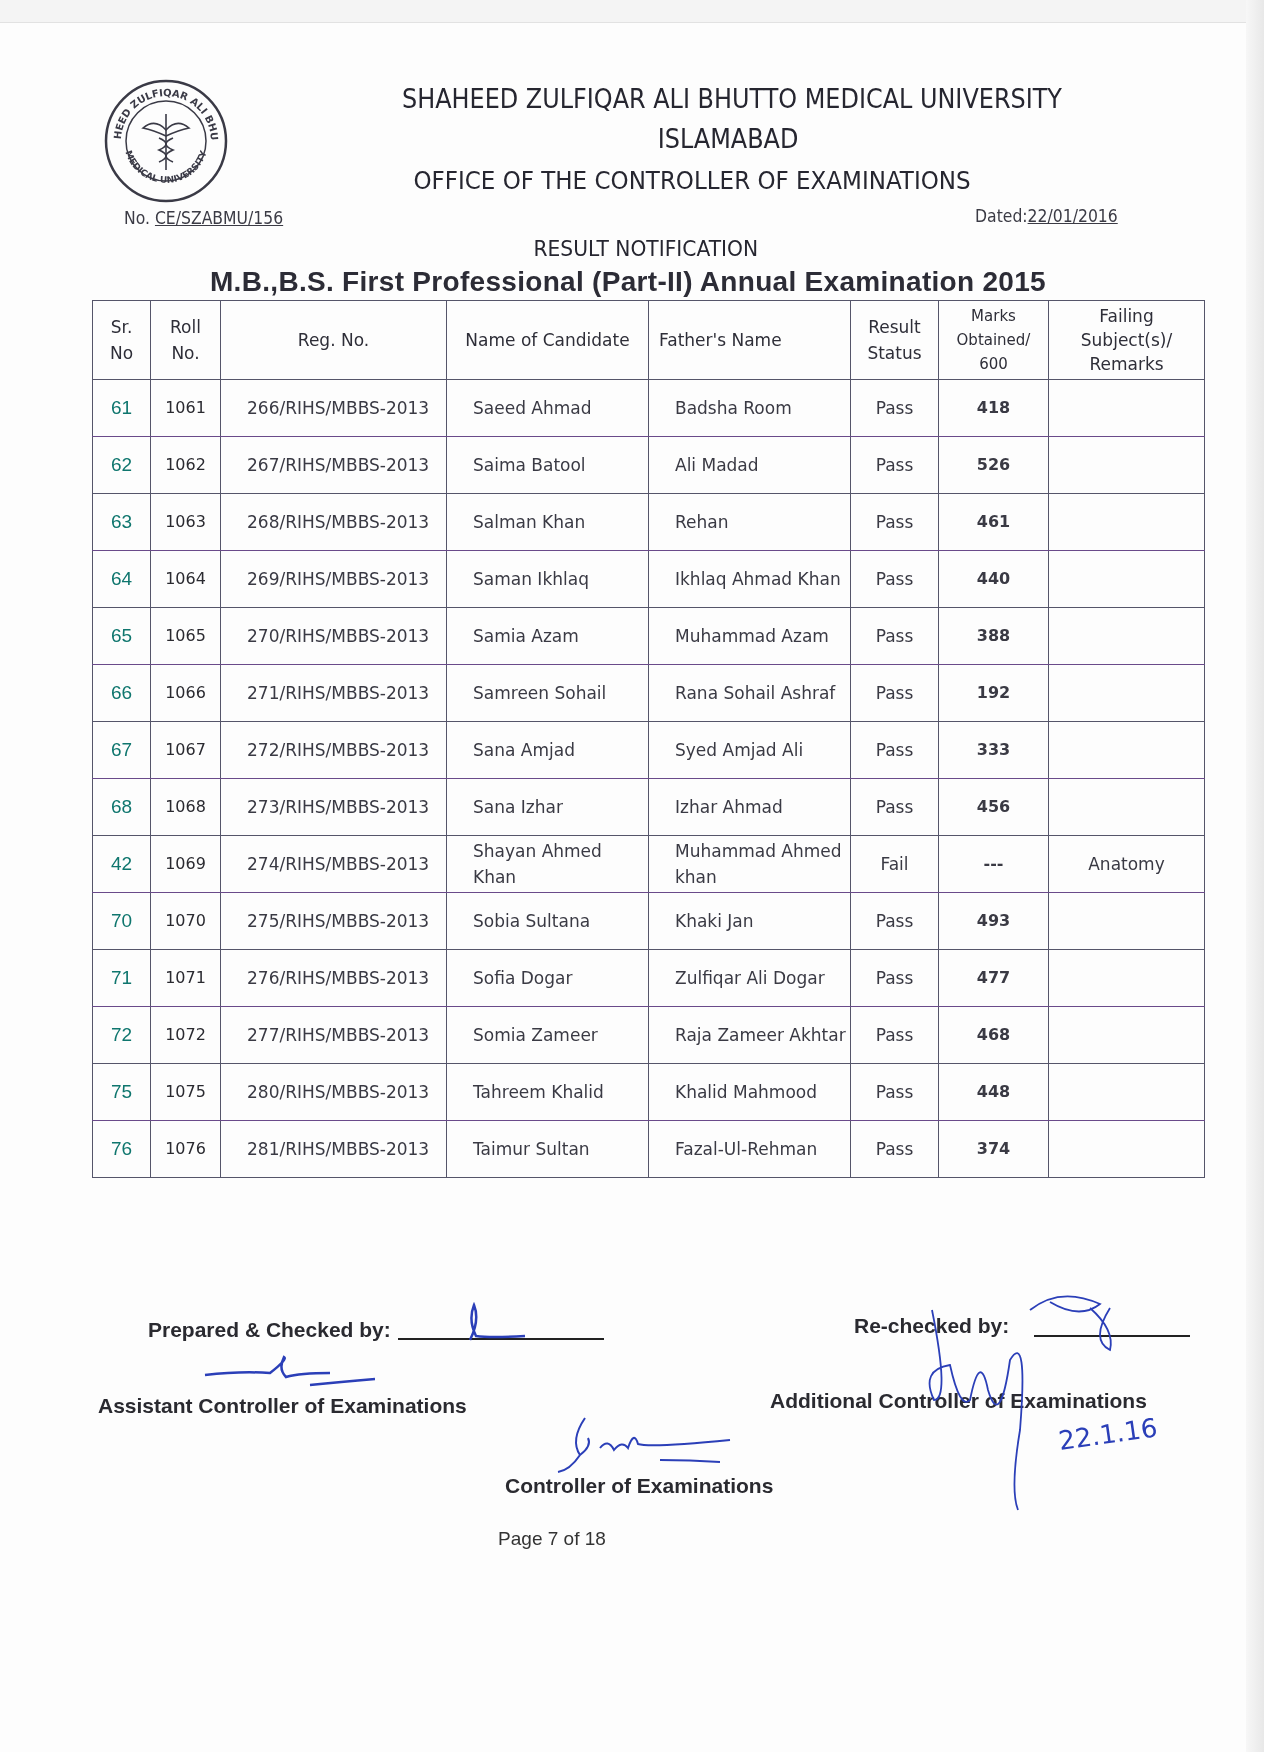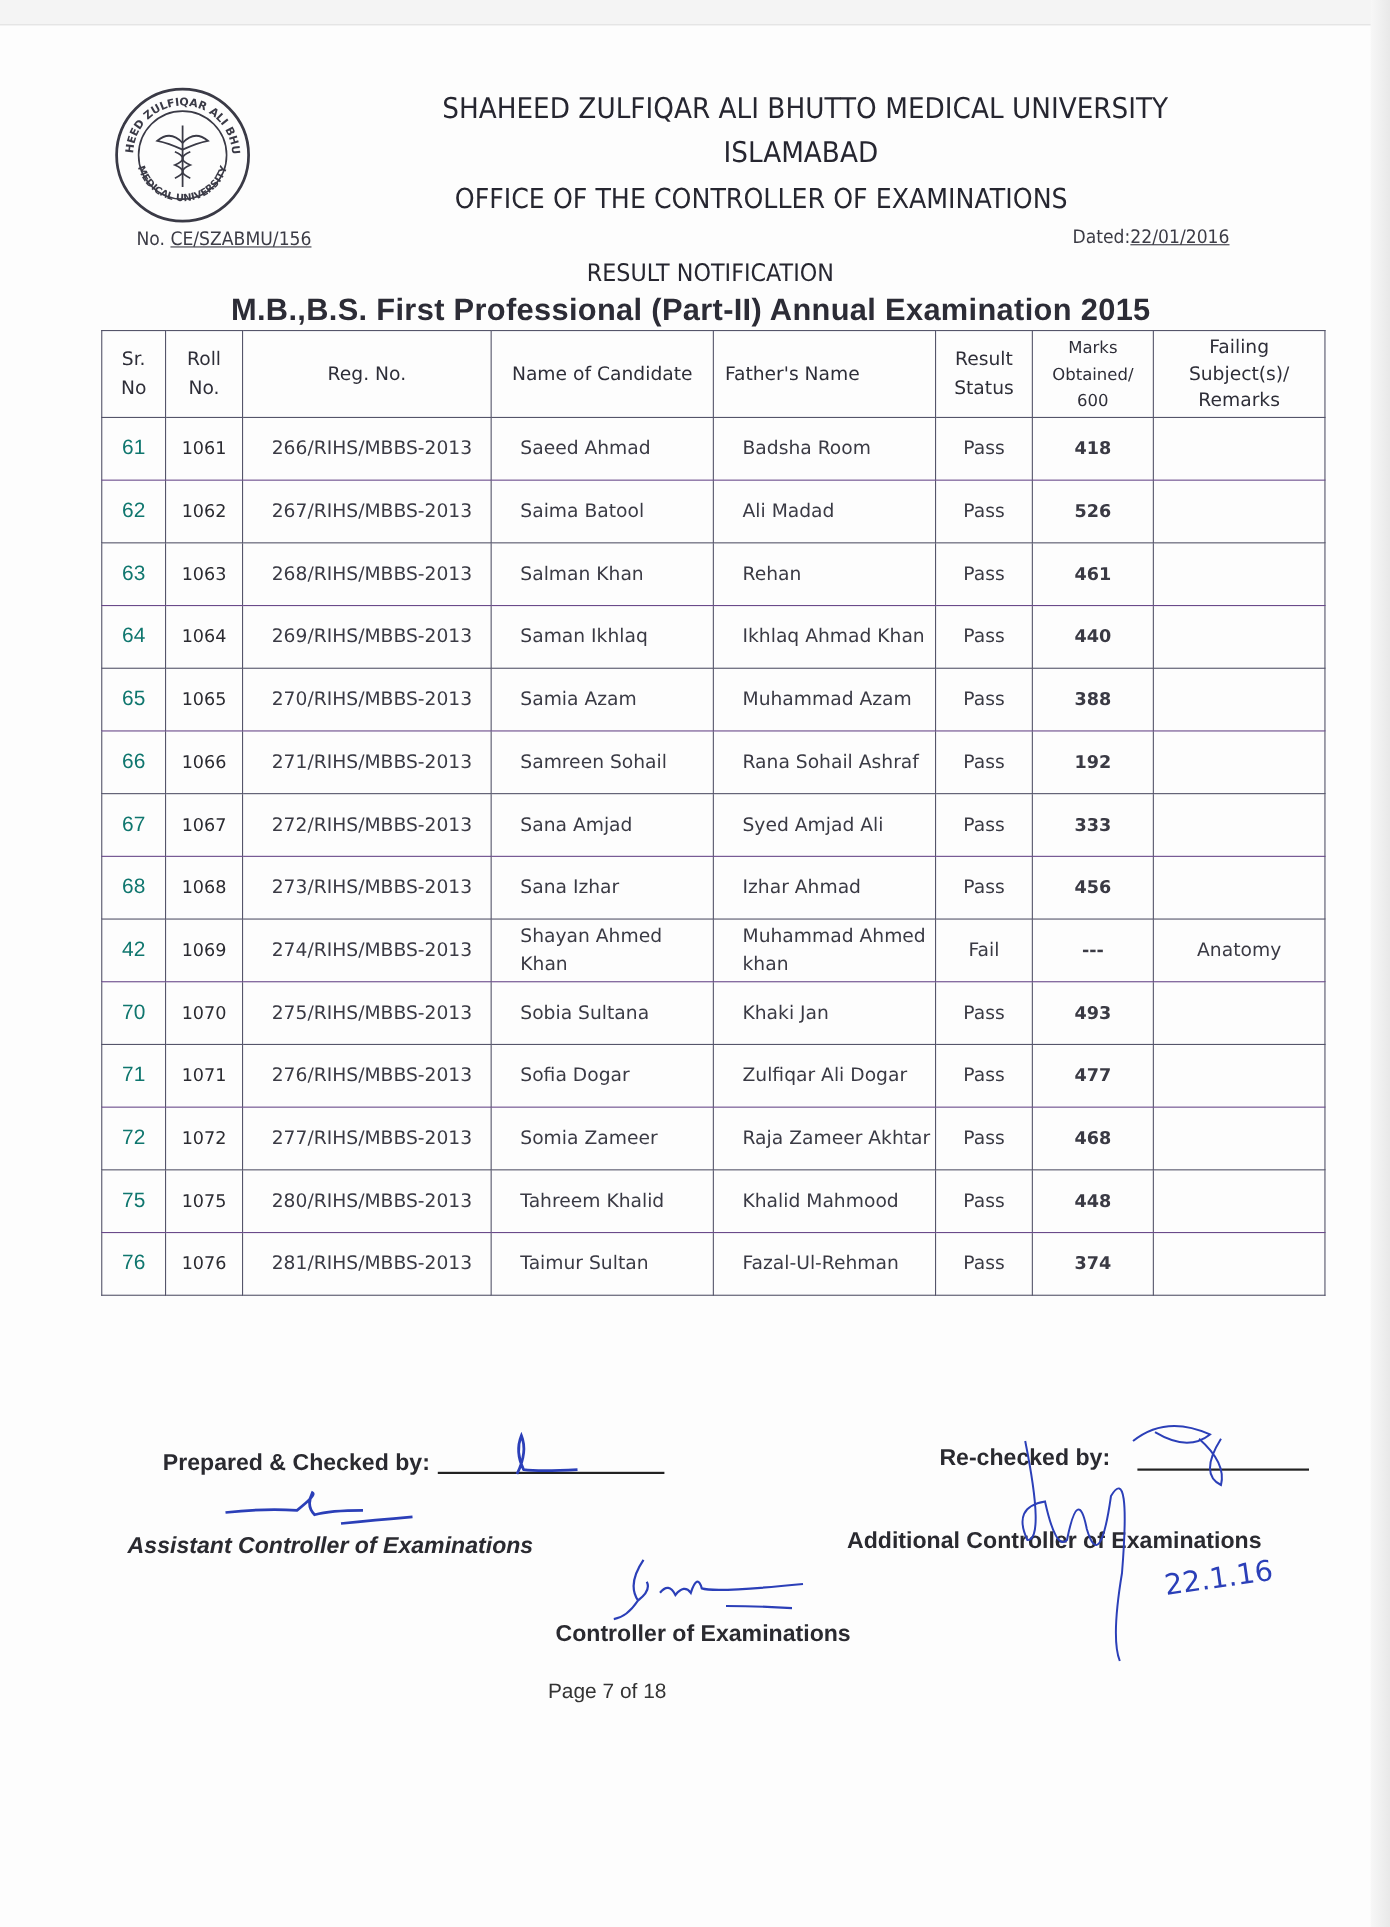--- a/index.html
+++ b/index.html
@@ -239,21 +239,21 @@
         <td class="remarks"></td>
       </tr>
     </tbody>
 </table>
 
 <div class="footer-label" style="left:116px; top:1318px;margin-left:32px;">Prepared &amp; Checked by:</div>
 <div class="sig-line" style="left:398px; top:1338px; width:206px;"></div>
 <div class="footer-label" style="left:854px; top:1314px;">Re-checked by:</div>
 <div class="sig-line" style="left:1034px; top:1335px; width:156px;"></div>
 
-<div class="footer-label" style="left:116px; top:1394px;font-style:italic;">Assistant Controller of Examinations</div>
+<div class="footer-label" style="left:98px; top:1394px;">Assistant Controller of Examinations</div>
 <div class="footer-label" style="left:770px; top:1389px;">Additional Controller of Examinations</div>
 <div class="footer-label" style="left:505px; top:1474px;">Controller of Examinations</div>
 
 <svg class="sig" style="left:440px; top:1300px;" width="100" height="45">
   <path d="M30 40 Q40 20 34 5 Q28 20 36 36 Q50 38 85 36" stroke="#2b3fb8" stroke-width="2.5" fill="none"></path>
 </svg>
 <svg class="sig" style="left:200px; top:1355px;" width="200" height="40">
   <path d="M5 20 Q40 16 70 18 Q88 4 84 2 Q78 14 86 22 Q100 18 130 18" stroke="#2b3fb8" stroke-width="2.5" fill="none"></path>
   <path d="M110 30 Q140 27 175 24" stroke="#2b3fb8" stroke-width="2.5" fill="none"></path>
 </svg>

